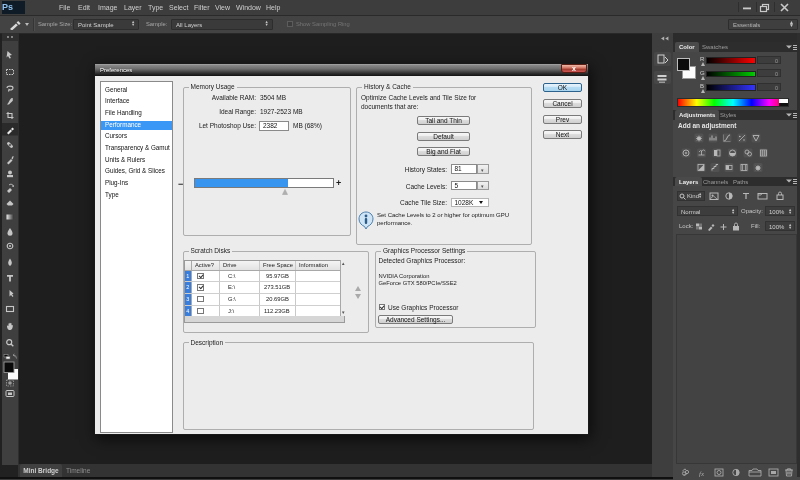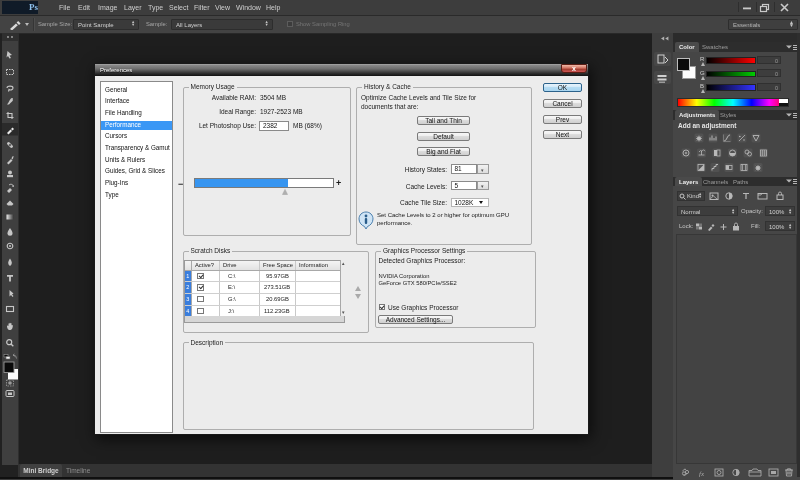--- a/index.html
+++ b/index.html
@@ -3,21 +3,21 @@
 <meta charset="utf-8">
 <style>
   html,body{margin:0;padding:0;}
   body{width:800px;height:480px;overflow:hidden;background:#1f1f1f;
        font-family:"Liberation Sans", sans-serif;}
   .abs{position:absolute;}
   #app{position:relative;width:800px;height:480px;background:#212121;}
 
   
   #menubar{position:absolute;left:0;top:0;width:800px;height:15px;background:#3d3d3d;border-bottom:1px solid #2a2a2a;}
-  #pslogo{position:absolute;left:2px;top:1px;width:36px;height:13px;background:#101b28;color:#8fc2ee;font-size:9px;font-weight:bold;text-align:right;line-height:13px;font-family:Liberation Serif, serif;}
+  #pslogo{position:absolute;left:2px;top:1px;width:23px;height:13px;background:#101b28;color:#8fc2ee;font-size:9px;font-weight:bold;text-align:left;line-height:13px;}
   .menu{position:absolute;top:0;height:15px;line-height:15px;font-size:7px;color:#cfcfcf;}
   #optionsbar{position:absolute;left:0;top:16px;width:800px;height:17px;background:#434343;border-bottom:1px solid #282828;}
   .obar-label{position:absolute;top:0;height:17px;line-height:17px;font-size:5.8px;color:#a8a8a8;}
   .dd{position:absolute;top:2.5px;height:11px;background:#3a3a3a;border:1px solid #2d2d2d;border-radius:1px;
       font-size:6px;color:#d2d2d2;line-height:10.5px;box-sizing:border-box;}
   .dd .ud{position:absolute;right:3px;top:1.2px;font-size:3.8px;line-height:3.4px;color:#c5c5c5;text-align:center;}
 
   
   #toolbar{position:absolute;left:2px;top:33px;width:16px;height:432px;background:#3f3f3f;border-right:1px solid #2e2e2e;}
 

